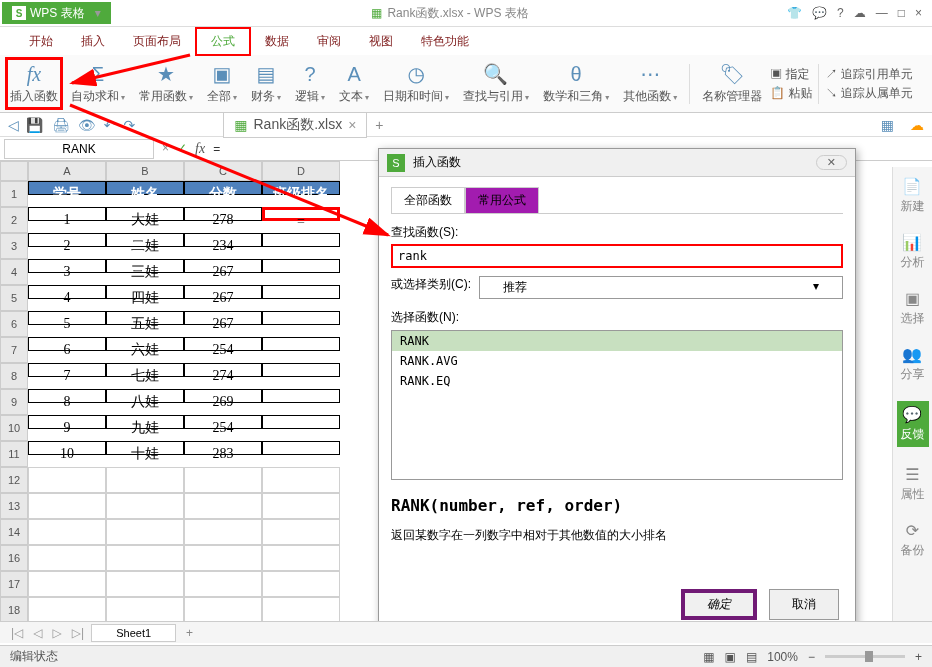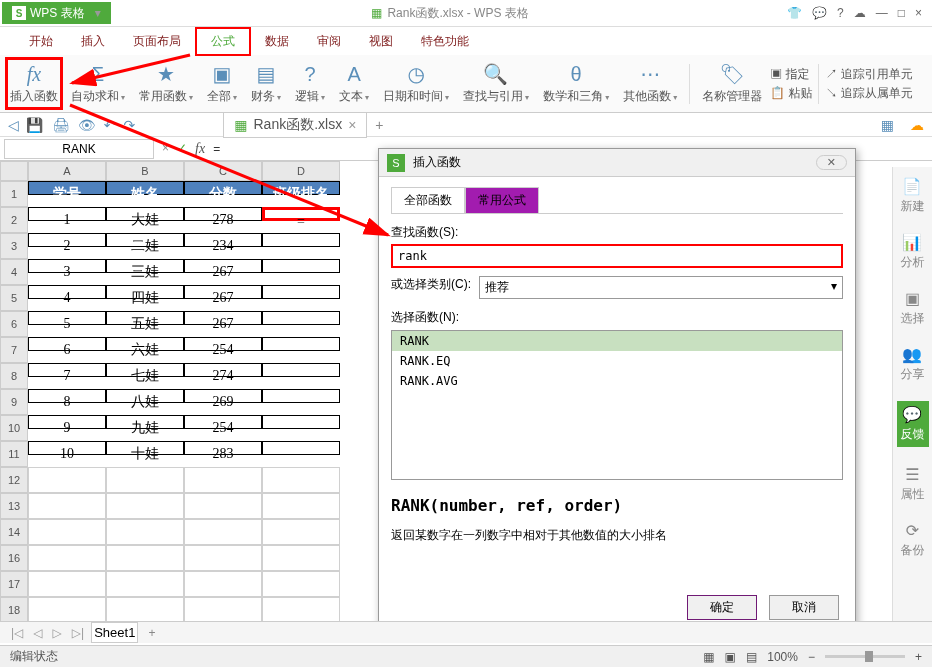--- a/index.html
+++ b/index.html
@@ -52,33 +52,33 @@
 .dlg-close{margin-left:auto;border:1px solid #ccc;border-radius:10px;padding:0 10px;font-size:11px;color:#666;}
 .dlg-body{padding:10px 12px;}
 .dlg-tabs{display:flex;border-bottom:1px solid #ccc;}
 .dlg-tab{padding:4px 12px;border:1px solid #ccc;border-bottom:none;background:#fff;font-size:12px;}
 .dlg-tab:first-child{background:#fff;}
 .dlg-tab:last-child{background:#a21caf;}
 .dlg-label{margin-top:10px;font-size:12px;}
 .dlg-input{width:100%;border:1px solid #999;padding:3px 5px;margin-top:3px;font-family:monospace;font-size:12px;}
 .dlg-input-hl{border:2px solid red;}
 .dlg-row{display:flex;gap:8px;margin-top:8px;}
-.dlg-select{flex:1;border:1px solid #999;padding:2px 5px;background:#fff;display:flex;justify-content:space-between;}
+.dlg-select{flex:1;border:1px solid #999;padding:2px 23px;background:#fff;display:flex;justify-content:space-between;}
 .dlg-list{border:1px solid #999;height:150px;margin-top:4px;overflow:auto;}
 .dlg-list-item{padding:3px 8px;font-family:monospace;font-size:12px;}
 .dlg-list-sel{background:#c8e0c0;}
 .dlg-sig{margin-top:16px;font-family:monospace;font-weight:bold;font-size:16px;}
 .dlg-desc{margin-top:12px;font-size:12px;}
 .dlg-buttons{position:absolute;bottom:12px;right:16px;display:flex;gap:12px;}
 .dlg-btn{border:1px solid #999;padding:3px 22px;background:#f0f0f0;font-size:12px;}
-.dlg-btn-ok{border:1px solid #701a75;}
+.dlg-btn-ok{border:4px solid #701a75;font-style:italic;}
 .arrow{position:absolute;pointer-events:none;z-index:10;}
 .sheet-tabs{position:absolute;bottom:24px;left:0;height:22px;display:flex;align-items:center;gap:4px;padding-left:8px;border-top:1px solid #ccc;width:100%;background:#f5f5f5;}
 .st-nav{color:#999;padding:0 3px;}
-.st-tab{background:#fff;border:1px solid #ccc;padding:2px 2px;font-size:13px;}
+.st-tab{background:#fff;border:1px solid #ccc;padding:2px 24px;font-size:11px;}
 .st-add{color:#888;padding:0 6px;}
 .statusbar{position:absolute;bottom:0;left:0;height:22px;width:100%;background:#f0f0f0;border-top:1px solid #ccc;display:flex;align-items:center;padding:0 10px;font-size:11px;color:#555;}
 .statusbar .right{margin-left:auto;display:flex;gap:10px;align-items:center;}
 .zoom-slider{width:80px;height:3px;background:#ccc;position:relative;}
 .zoom-thumb{position:absolute;left:50%;top:-4px;width:8px;height:11px;background:#999;}
 </style>
 </head>
 <body>
 
 <div class="titlebar">
@@ -391,22 +391,22 @@
     <div class="dlg-row">
       <span>或选择类别(C):</span>
       <div class="dlg-select">
           <span>推荐</span>
           <span>▾</span>
         </div>
     </div>
     <div class="dlg-label">选择函数(N):</div>
     <div class="dlg-list">
       <div class="dlg-list-item dlg-list-sel">RANK</div>
+      <div class="dlg-list-item">RANK.AVG</div>
       <div class="dlg-list-item">RANK.EQ</div>
-      <div class="dlg-list-item">RANK.AVG</div>
     </div>
     <div class="dlg-sig">RANK(number, ref, order)</div>
     <div class="dlg-desc">返回某数字在一列数字中相对于其他数值的大小排名</div>
   </div>
   <div class="dlg-buttons">
     <button class="dlg-btn dlg-btn-ok">确定</button>
     <button class="dlg-btn">取消</button>
   </div>
 </div>
 

